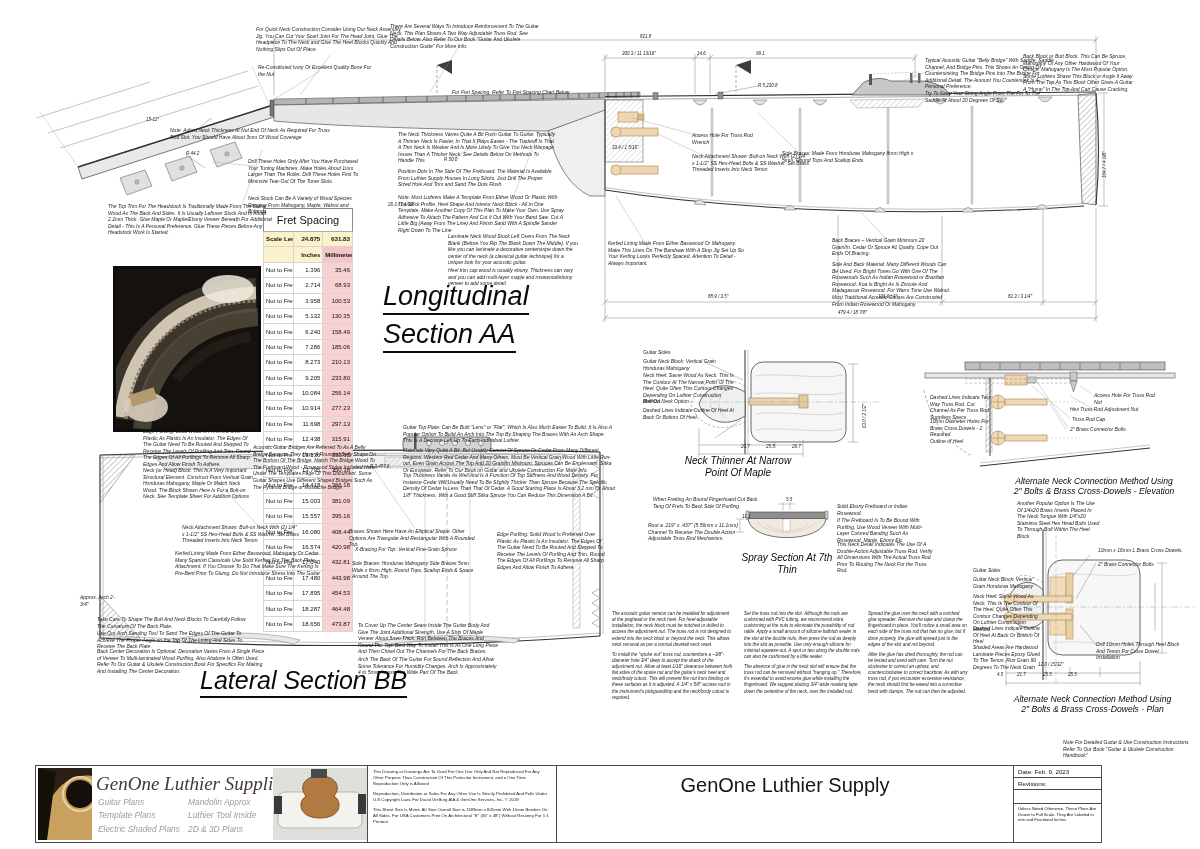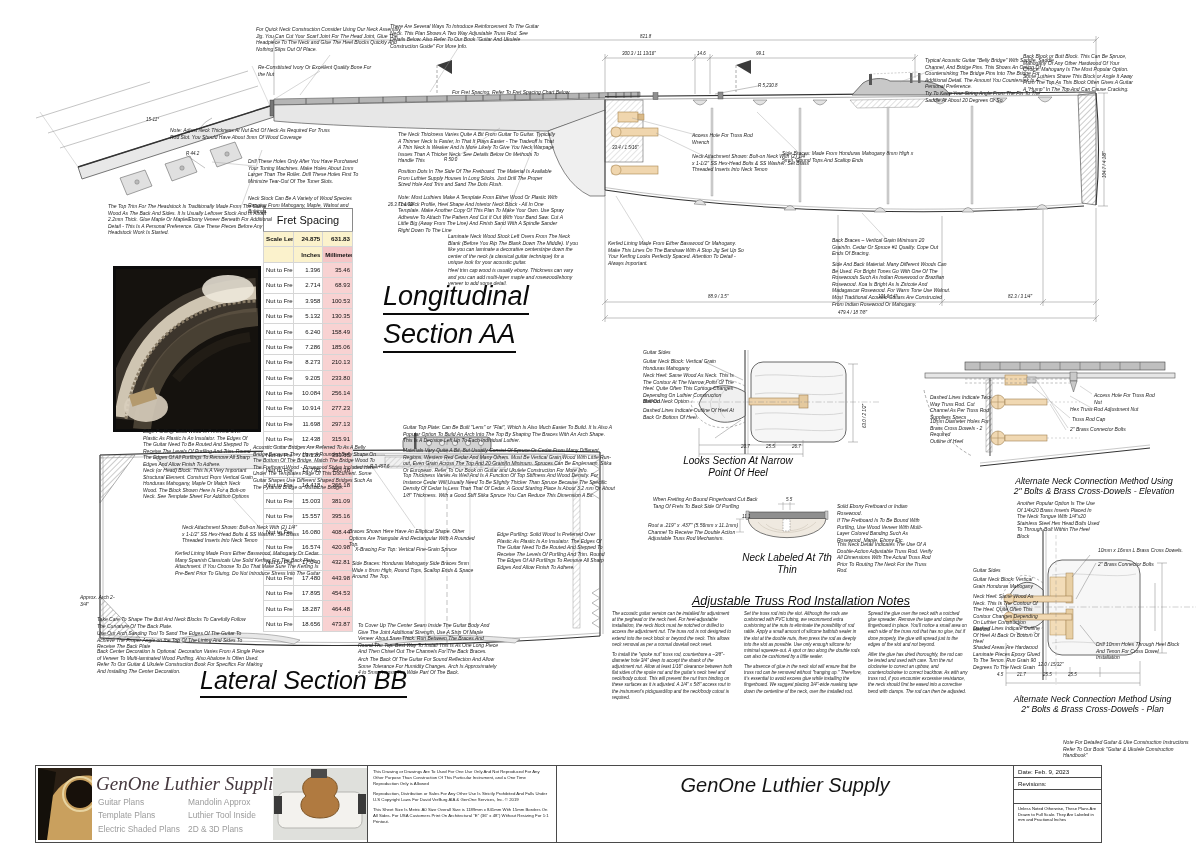--- a/index.html
+++ b/index.html
@@ -41,25 +41,25 @@
 
   .fbox{position:absolute;top:765px;height:78px;border:1px solid #4a4a4a;box-sizing:border-box;background:#fff;z-index:8;}
   #logo-box{left:35px;width:333px;}
   #legal-box{left:367px;width:190px;padding:3px 5px;font-size:4.3px;line-height:1.4;color:#222;}
   #legal-box p{margin:0 0 4px 0;}
   #main-title-box{left:556px;width:458px;text-align:center;}
   #date-box{left:1013px;width:89px;}
   #sheet-box{left:1101px;width:79px;text-align:center;}
   .brand{position:absolute;left:60px;top:7px;font-family:"Liberation Serif",serif;font-style:italic;
       font-size:19px;color:#45383e;white-space:nowrap;}
-  .prod-col{position:absolute;top:30px;font-size:8.4px;color:#9c9c9c;line-height:1.6;}
+  .prod-col{position:absolute;top:30px;font-style:italic;font-size:8.4px;color:#9c9c9c;line-height:1.6;}
   #prod-c1{left:62px;} #prod-c2{left:152px;}
   .logo-photo{position:absolute;top:2px;}
   #logo-photo-l{left:2px;} #logo-photo-r{left:237px;}
-  .mt-company{font-style:italic;font-size:20px;margin-top:8px;color:#151515;}
+  .mt-company{font-size:20px;margin-top:8px;color:#151515;}
   .mt-plan{font-style:italic;font-weight:bold;font-size:31px;margin-top:1px;color:#0a0a0a;letter-spacing:1px;}
   .dcell{border-bottom:1px solid #4a4a4a;padding:2px 4px;font-size:6.2px;text-align:left;}
   .dcell.small{font-size:4.2px;line-height:1.35;border-bottom:none;font-style:normal;}
   .dcell.empty{height:9px;}
   #doc-code{display:block;font-size:4px;padding:2px;border-bottom:1px solid #4a4a4a;text-align:center;color:#333;}
   #sheet-number{display:block;font-size:30px;font-weight:400;color:#1c1c1c;margin-top:8px;}
 </style>
 </head>
 <body>
 
@@ -492,36 +492,35 @@
   </table>
 
   <div class="big-title" id="title-longitudinal">
     <span class="ln">Longitudinal</span><br>
     <span class="ln">Section AA</span>
   </div>
   <div class="big-title" id="title-lateral">
     <span class="ln">Lateral Section BB</span>
   </div>
   <div class="sub-title" id="title-heel">
-    <span>Looks Section At Narrow</span><br>
-    <span>Point Of Heel</span>
+    <span>Neck Thinner At Narrow</span><br>
+    <span>Point Of Maple</span>
   </div>
   <div class="sub-title" id="title-fret7">
-    <span>Neck Labeled At 7th</span><br>
+    <span>Spray Section At 7th</span><br>
     <span>Thin</span>
   </div>
   <div class="sub-title" id="title-elev">
     <span>Alternate Neck Connection Method Using</span><br>
     <span>2" Bolts &amp; Brass Cross-Dowels - Elevation</span>
   </div>
   <div class="sub-title" id="title-plan">
     <span>Alternate Neck Connection Method Using</span><br>
     <span>2" Bolts &amp; Brass Cross-Dowels - Plan</span>
   </div>
-  <div id="truss-heading">Adjustable Truss Rod Installation Notes</div>
 
   <div class="truss-col" id="truss-c1">
     <p>The acoustic guitar version can be installed for adjustment at the peghead or the neck heel. For heel-adjustable installation, the neck block must be notched or drilled to access the adjustment nut. The truss rod is not designed to extend into the neck block or beyond the neck. This allows neck removal as per a normal dovetail neck reset.</p>
     <p>To install the "spoke nut" truss rod, counterbore a ~3/8"-diameter hole 3/4" deep to accept the shank of the adjustment nut. Allow at least 1/16" clearance between both flat sides of the spoke nut and the guitar's neck heel and neck/body cutout. This will prevent the nut from binding on these surfaces as it is adjusted. A 1/4" x 5/8" access rout in the instrument's pickguard/top and the neck/body cutout is required.</p>
   </div>
   <div class="truss-col" id="truss-c2">
     <p>Set the truss rod into the slot. Although the rods are cushioned with PVC tubing, we recommend extra cushioning at the nuts to eliminate the possibility of rod rattle. Apply a small amount of silicone bathtub sealer in the slot at the double nuts, then press the rod as deeply into the slot as possible. Use only enough silicone for minimal squeeze-out. A spot or two along the double rods can also be cushioned by a little sealer.</p>
     <p>The absence of glue in the neck slot will ensure that the truss rod can be removed without "hanging up." Therefore, it's essential to avoid excess glue while installing the fingerboard. We suggest placing 3/4"-wide masking tape down the centerline of the neck, over the installed rod.</p>
   </div>
   <div class="truss-col" id="truss-c3">

